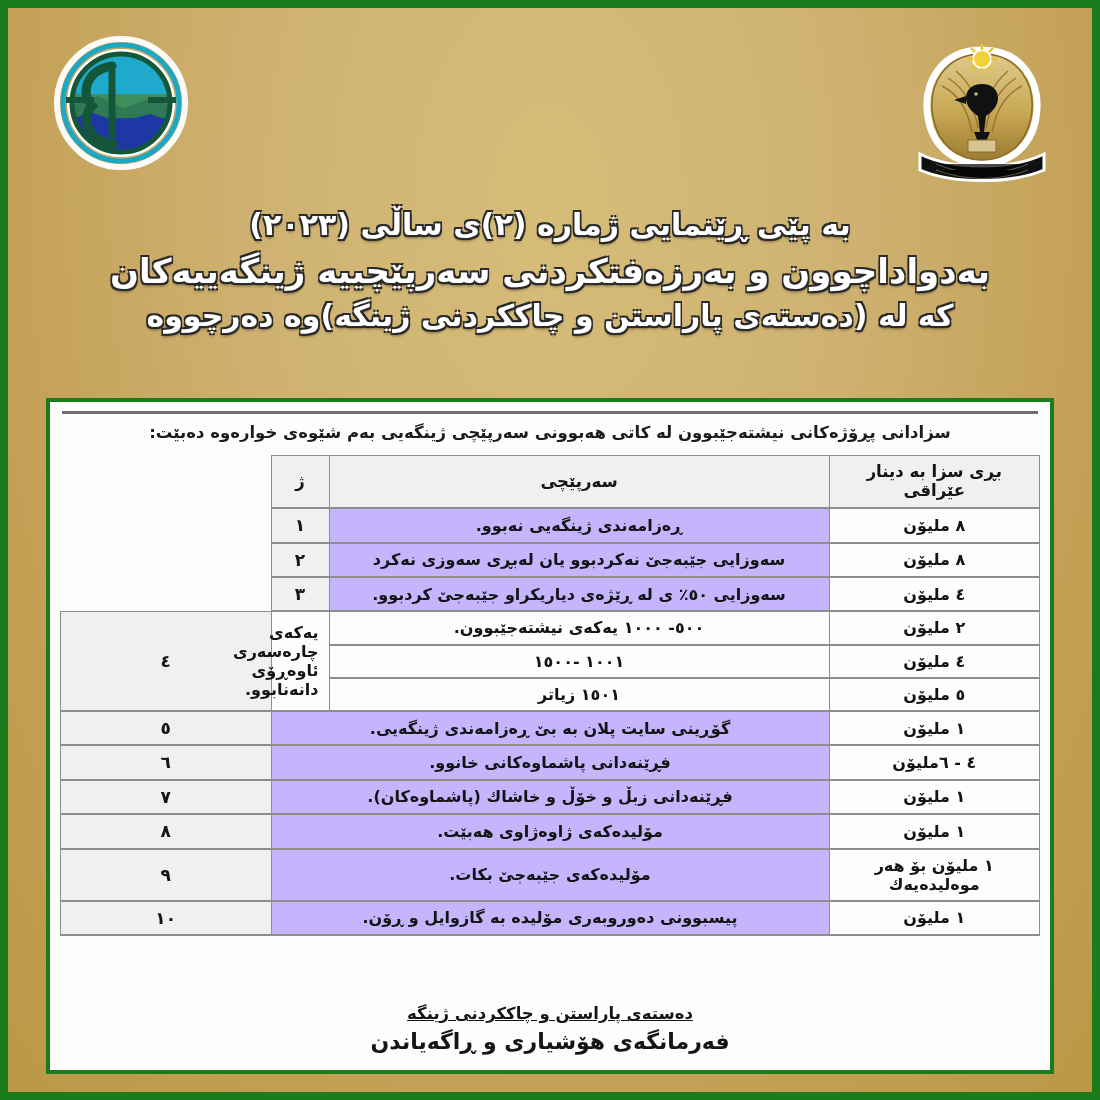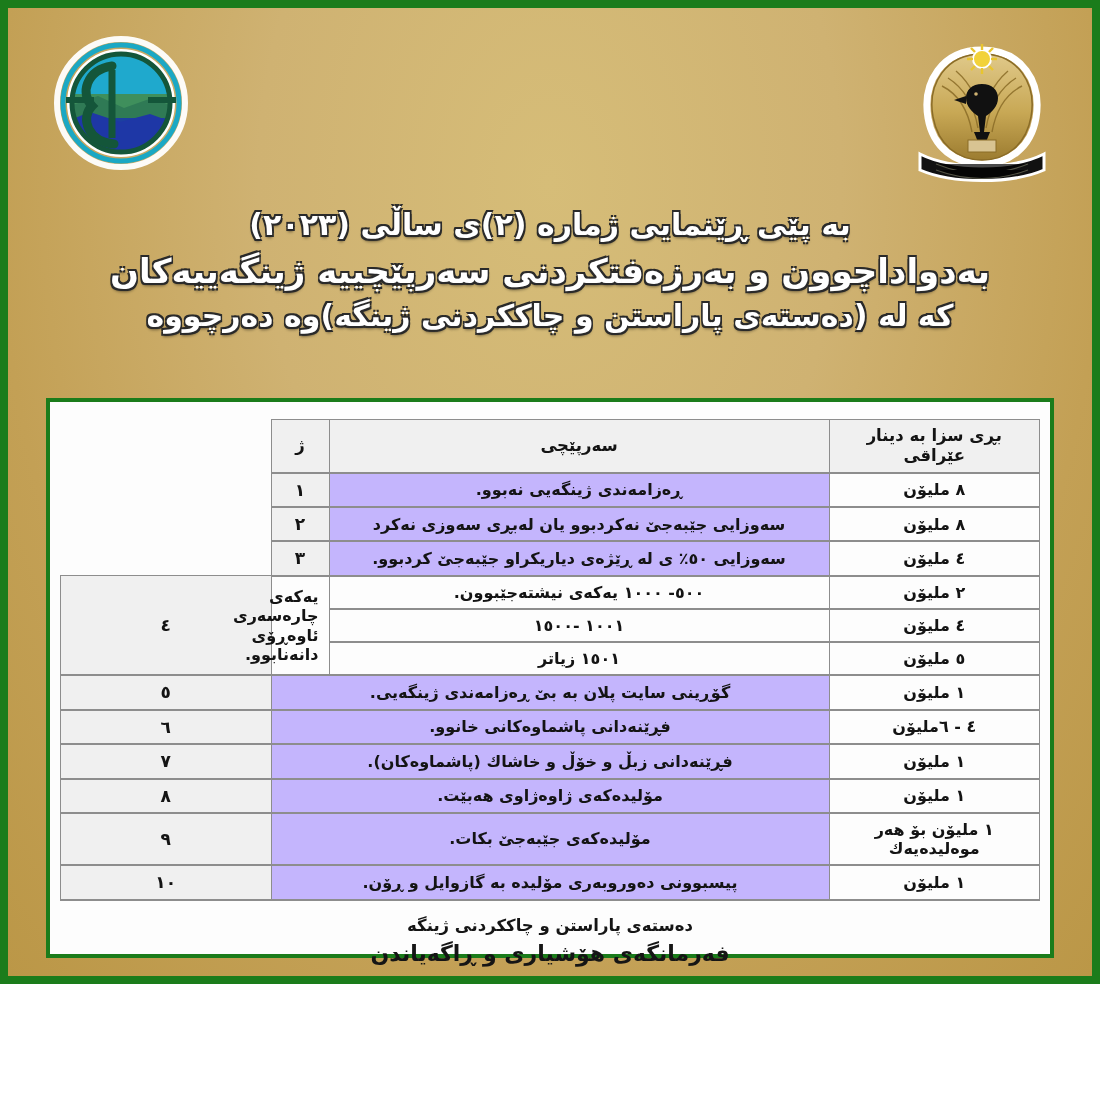--- a/index.html
+++ b/index.html
@@ -4,21 +4,21 @@
 <title>Environmental Violations Penalty Table</title>
 <style>
   html, body {
     margin: 0;
     padding: 0;
     background: #ffffff;
   }
   #poster {
     position: relative;
     width: 1100px;
-    height: 984px;
+    height: 1100px;
     box-sizing: border-box;
     background: #1b7c1b;
     padding: 8px;
     font-family: "DejaVu Sans", "Liberation Sans", sans-serif;
     overflow: hidden;
   }
   .inner-bg {
     position: relative;
     width: 100%;
     height: 100%;
@@ -158,21 +158,21 @@
   
   .footer {
     margin-top: auto;
     direction: rtl;
     text-align: center;
     padding: 13px 0 6px 0;
     color: #151515;
     font-weight: bold;
     line-height: 1.45;
   }
-  .footer .f1 { font-size: 16.5px; display:block; }
+  .footer .f1 { font-size: 16.5px; display:block;text-decoration:underline; }
   .footer .f2 { font-size: 22px; display:block; }
 </style>
 </head>
 <body>
 
 <div id="poster">
   <div class="inner-bg">
 
     <div class="logo-left">
       <svg viewBox="0 0 142 142" width="142" height="142" aria-hidden="true">
@@ -252,20 +252,21 @@
 
     <div class="title-block">
       <span class="title-line l1">بە پێی ڕێنمایی ژمارە (٢)ی ساڵی (٢٠٢٣)</span>
       <span class="title-line l2">بەدواداچوون و بەرزەفتکردنی سەرپێچییە ژینگەییەکان</span>
       <span class="title-line l3">کە لە (دەستەی پاراستن و چاککردنی ژینگە)وە دەرچووە</span>
     </div>
 
     <div class="card">
       <div class="card-topline"></div>
 
+      <div class="intro">سزادانی پڕۆژەکانی نیشتەجێبوون لە کاتی هەبوونی سەرپێچی ژینگەیی بەم شێوەی خوارەوە دەبێت:</div>
 
       <table class="penalties">
         <colgroup>
           <col class="c-fine">
           <col class="c-desc">
           <col class="c-no">
         </colgroup>
         <thead>
           <tr>
             <th colspan="1">بڕی سزا بە دینار عێراقی</th>

